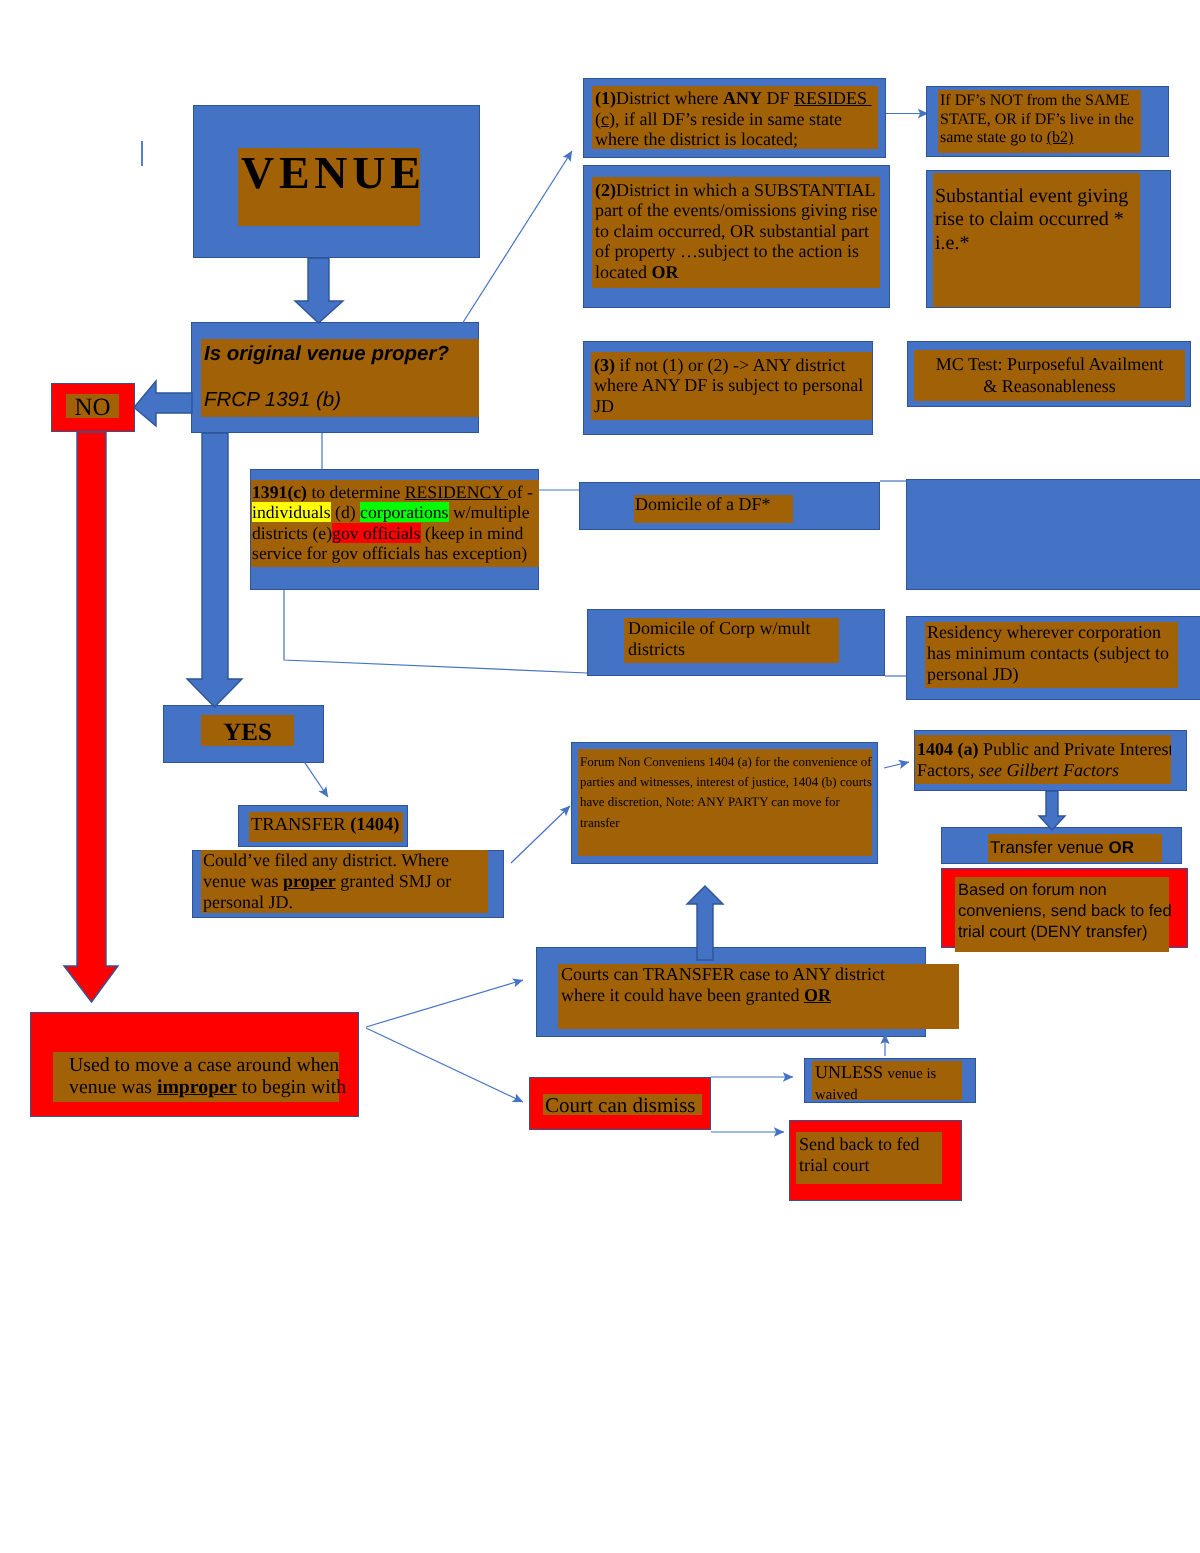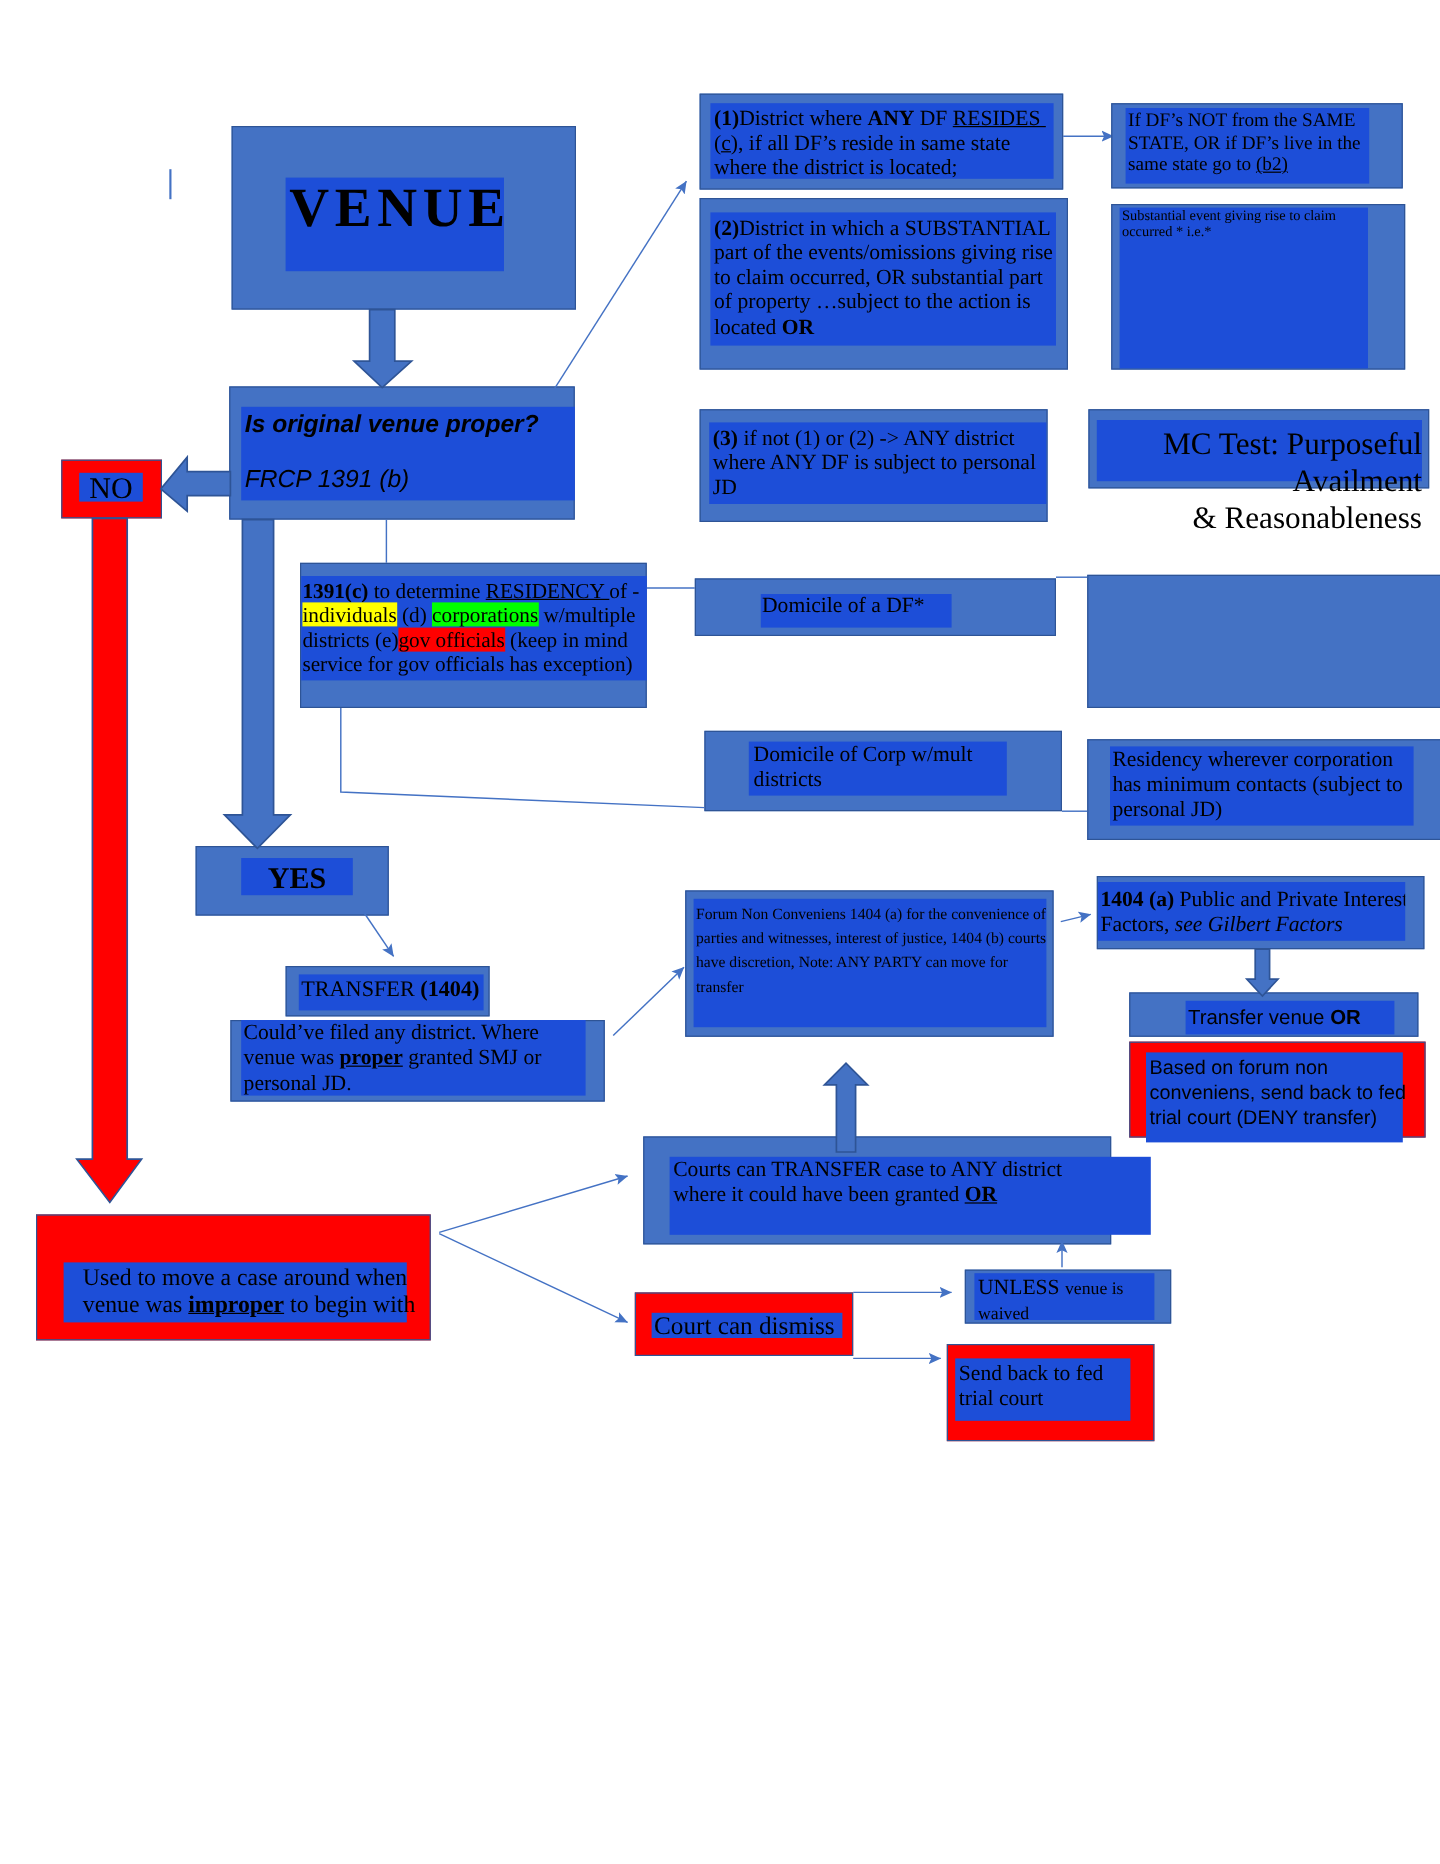--- a/index.html
+++ b/index.html
@@ -4,21 +4,21 @@
 <title>Venue Flowchart</title>
 <style>
   html,body{margin:0;padding:0;background:#fff;}
   body{width:1200px;height:1553px;position:relative;overflow:hidden;
        font-family:"Liberation Serif",serif;
        -webkit-font-smoothing:antialiased;text-rendering:geometricPrecision;}
   #stage{position:absolute;left:0;top:0;width:1200px;height:1553px;}
   .bx{position:absolute;box-sizing:border-box;}
   .blue{background:#4472C4;border:1.2px solid #2E5496;}
   .red{background:#FF0000;border:1.2px solid #2E5496;}
-  .inner{position:absolute;background:#1d4ed8;box-sizing:border-box;}
+  .inner{position:absolute;background:#a16207;box-sizing:border-box;}
   .t{position:absolute;color:#000;line-height:1.165;white-space:pre-wrap;}
   svg.lay{position:absolute;left:0;top:0;width:1200px;height:1553px;overflow:visible;}
   .u{text-decoration:underline;}
   .hy{background:#FFFF00;}
   .hg{background:#00FF00;}
   .hr{background:#FF0000;}
   .bd{font-weight:bold;}
   .it{font-style:italic;}
   .sm{font-size:0.82em;}
 </style>
@@ -189,27 +189,27 @@
   <div class="t" style="left:2px;top:2px;width:200px;font-size:16px;line-height:1.17"><span>If DF’s NOT from the SAME STATE, OR if DF’s live in the same state go to </span><span class="u">(b2)</span></div>
 </div>
 
 <div class="bx blue" style="left:583px;top:165px;width:307px;height:143px"></div>
 <div class="inner" style="left:592px;top:177px;width:288px;height:111px">
   <div class="t" style="left:3px;top:3px;width:286px;font-size:18px;line-height:1.135"><span class="bd">(2)</span><span>District in which a SUBSTANTIAL part of the events/omissions giving rise to claim occurred, OR substantial part of property …subject to the action is located </span><span class="bd">OR</span></div>
 </div>
 
 <div class="bx blue" style="left:926px;top:170px;width:245px;height:138px"></div>
 <div class="inner" style="left:933px;top:173px;width:207px;height:134px">
-  <div class="t" style="left:2px;top:0px;width:205px;font-size:12px;line-height:1.165"><span>Substantial event giving rise to claim occurred * i.e.*</span><br><br></div>
+  <div class="t" style="left:2px;top:12px;width:205px;font-size:20px;line-height:1.165"><span>Substantial event giving rise to claim occurred * i.e.*</span><br><br></div>
 </div>
 
 <div class="bx blue" style="left:583px;top:341px;width:290px;height:94px"></div>
 <div class="inner" style="left:591px;top:352px;width:281px;height:68px">
   <div class="t" style="left:3px;top:3px;width:278px;font-size:18px;line-height:1.135"><span class="bd">(3)</span><span> if not (1) or (2) -&gt; ANY district where ANY DF is subject to personal JD</span></div>
 </div>
 
 <div class="bx blue" style="left:907px;top:341px;width:284px;height:66px"></div>
 <div class="inner" style="left:914px;top:350px;width:271px;height:51px">
-  <div class="t" style="left:0;top:4px;width:271px;text-align:right;font-size:26px;line-height:1.2">MC Test: Purposeful Availment
+  <div class="t" style="left:0;top:4px;width:271px;text-align:center;font-size:18px;line-height:1.2">MC Test: Purposeful Availment
 &amp; Reasonableness</div>
 </div>
 
 </div>
 
 </body></html>

